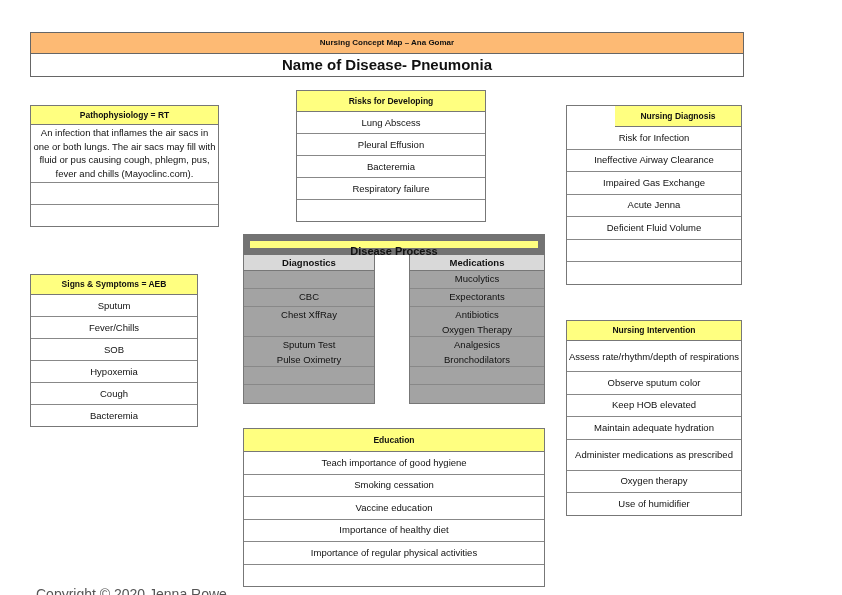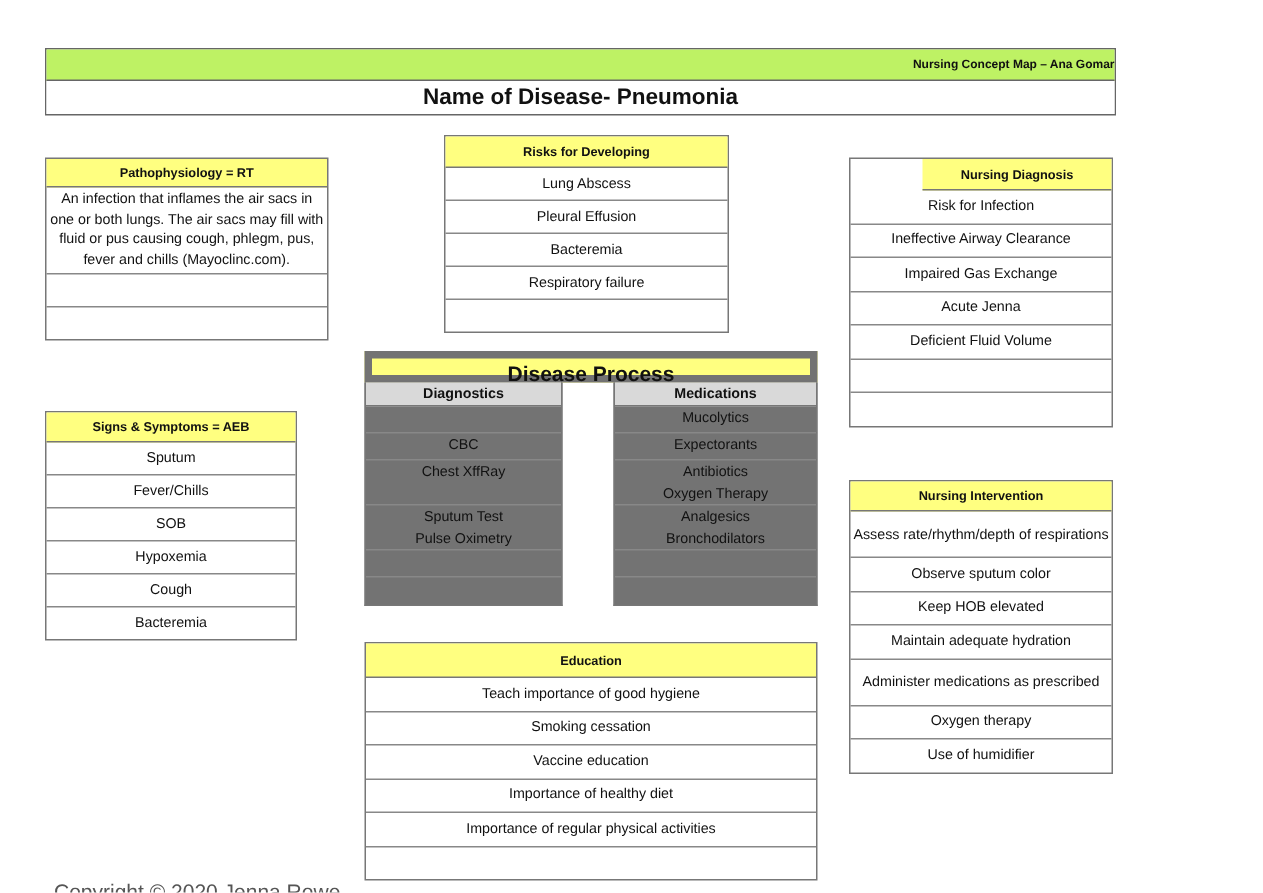--- a/index.html
+++ b/index.html
@@ -2,21 +2,21 @@
 <html><head>
   <meta charset="utf-8">
   <style>
     html, body { margin: 0; padding: 0; }
     body {
       width: 842px; height: 595px; background: #ffffff; position: relative; overflow: hidden;
       font-family: "Liberation Sans", "DejaVu Sans", sans-serif; color: #111;
     }
     .abs { position: absolute; }
     .hdr-wrap { left: 30px; top: 32px; width: 714px; border: 1px solid #666; box-sizing: border-box; }
-    .hdr-top { background: #bef264; height: 20px; line-height: 20px; text-align: right; font-size: 8px; font-weight: bold; border-bottom: 1px solid #666; }
+    .hdr-top { background: #fdba74; height: 20px; line-height: 20px; text-align: center; font-size: 8px; font-weight: bold; border-bottom: 1px solid #666; }
     .hdr-main { background: #fff; height: 22px; line-height: 22px; text-align: center; font-size: 15px; font-weight: bold; }
 
     .box { position: absolute; border: 1px solid #777; box-sizing: border-box; background: #fff; }
     .box .head { background: #ffff80; text-align: center; font-weight: bold; font-size: 8.5px; border-bottom: 1px solid #777; }
     .box .row { text-align: center; font-size: 9.5px; border-bottom: 1px solid #888; display: flex; align-items: center; justify-content: center; line-height: 12px; }
     .box .row:last-child { border-bottom: none; }
 
     .patho { left: 30px; top: 105px; width: 189px; }
     .patho .head { height: 18px; line-height: 18px; }
     .patho .para { font-size: 9.5px; line-height: 13.5px; padding: 1px 2px 2px 2px; border-bottom: 1px solid #888; text-align: center; }
@@ -27,22 +27,22 @@
     .risks .row { height: 21px; }
 
     .ndx { left: 566px; top: 105px; width: 176px; }
     .ndx .head { height: 20px; line-height: 20px; margin-left: 48px; }
     .ndx .row { height: 21.5px; }
 
     .signs { left: 30px; top: 274px; width: 168px; }
     .signs .head { height: 19px; line-height: 19px; }
     .signs .row { height: 21px; }
 
-    .dp-head { left: 243px; top: 234px; width: 302px; height: 21px; line-height: 21px; background: #ffff80; border: 5px solid #737373; box-sizing: border-box; text-align: center; font-weight: bold; font-size: 14px; }
-    .col { position: absolute; border: 1px solid #777; border-top: none; box-sizing: border-box; background: #737373; }
+    .dp-head { left: 243px; top: 234px; width: 302px; height: 21px; line-height: 21px; background: #ffff80; border: 7px solid #737373; box-sizing: border-box; text-align: center; font-weight: bold; font-size: 11px; }
+    .col { position: absolute; border: 1px solid #777; border-top: none; box-sizing: border-box; background: #a3a3a3; }
     .col .sub { background: #d9d9d9; text-align: center; font-weight: bold; font-size: 9.5px; height: 15px; line-height: 15px; border-bottom: 1px solid #777; }
     .col .cell { text-align: center; font-size: 9.5px; border-bottom: 1px solid #888; line-height: 15px; box-sizing: border-box; }
     .col .cell:last-child { border-bottom: none; }
     .diag { left: 243px; top: 255px; width: 132px; }
     .meds { left: 409px; top: 255px; width: 136px; }
     .h18 { height: 18px; }
     .h30 { height: 30px; }
 
     .edu { left: 243px; top: 416px; width: 302px; margin-top: 12px; }
     .edu .head { height: 22px; line-height: 22px; }

